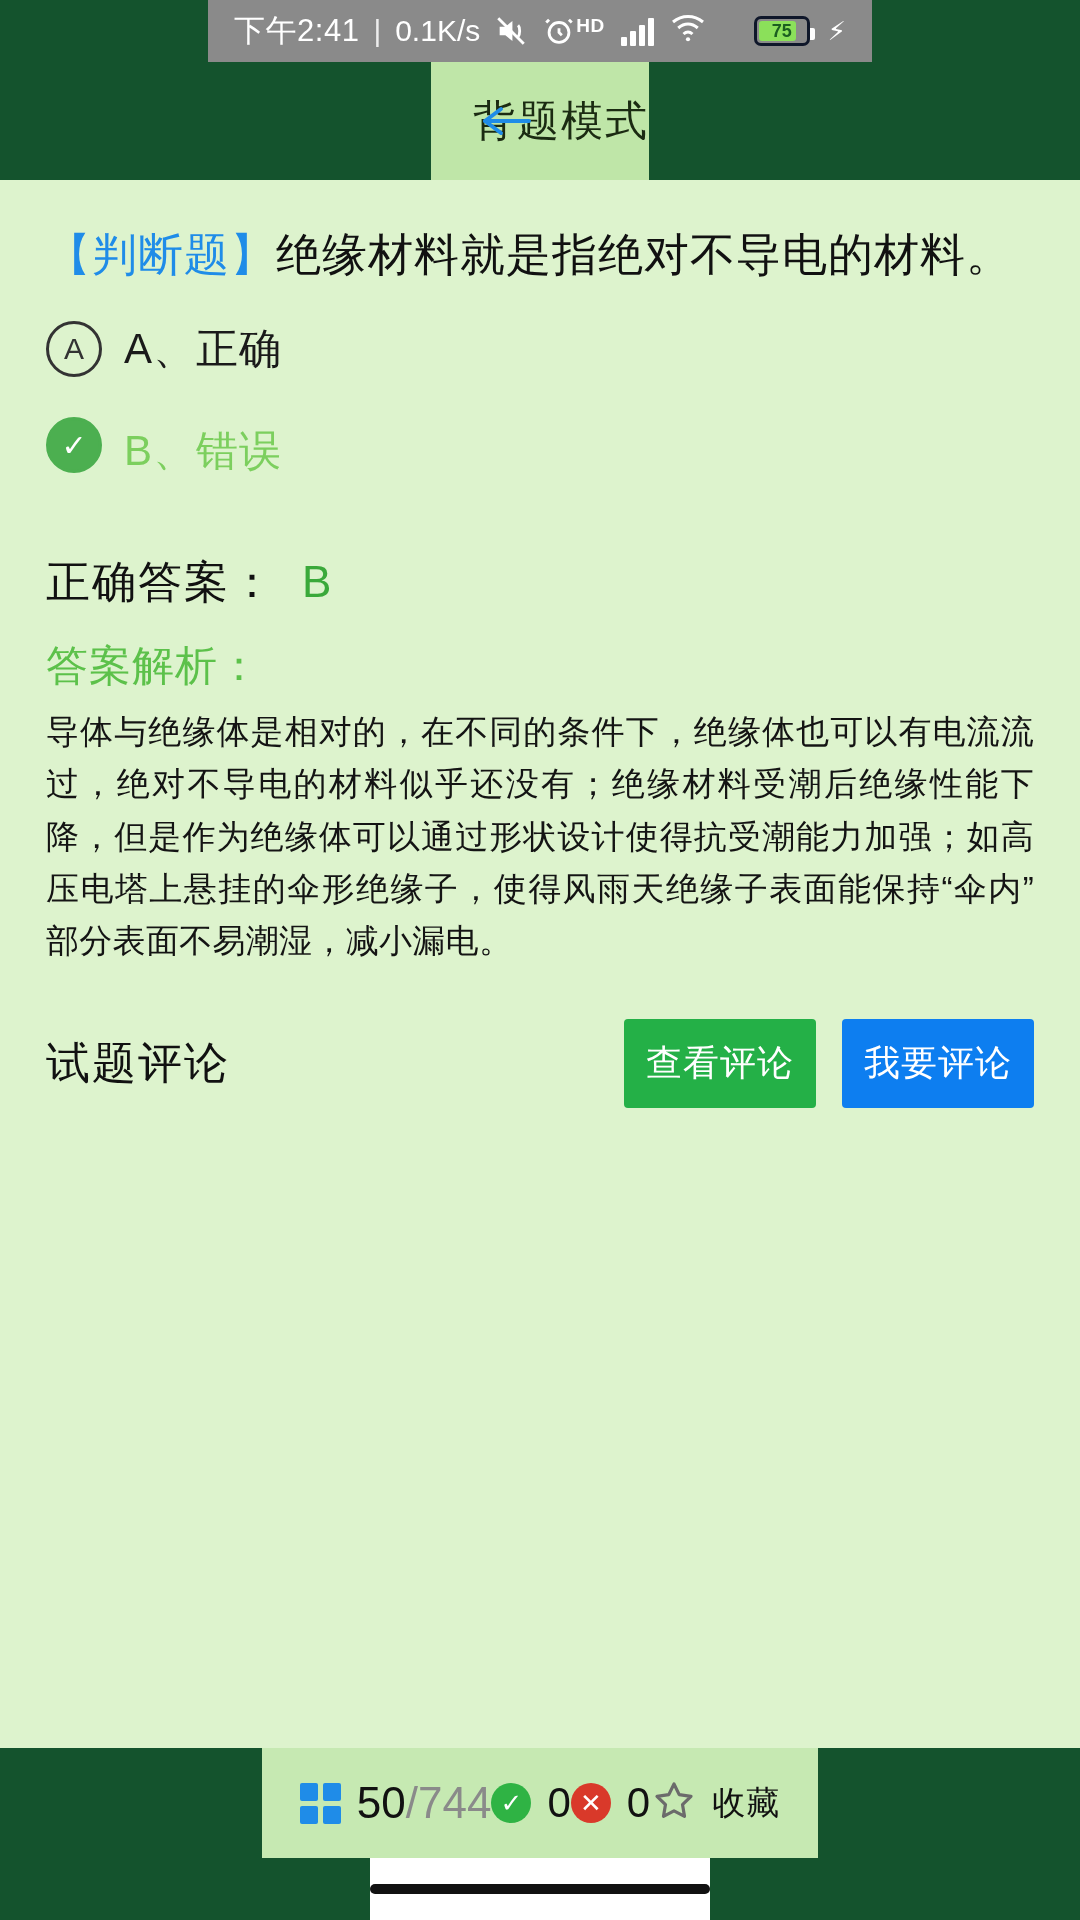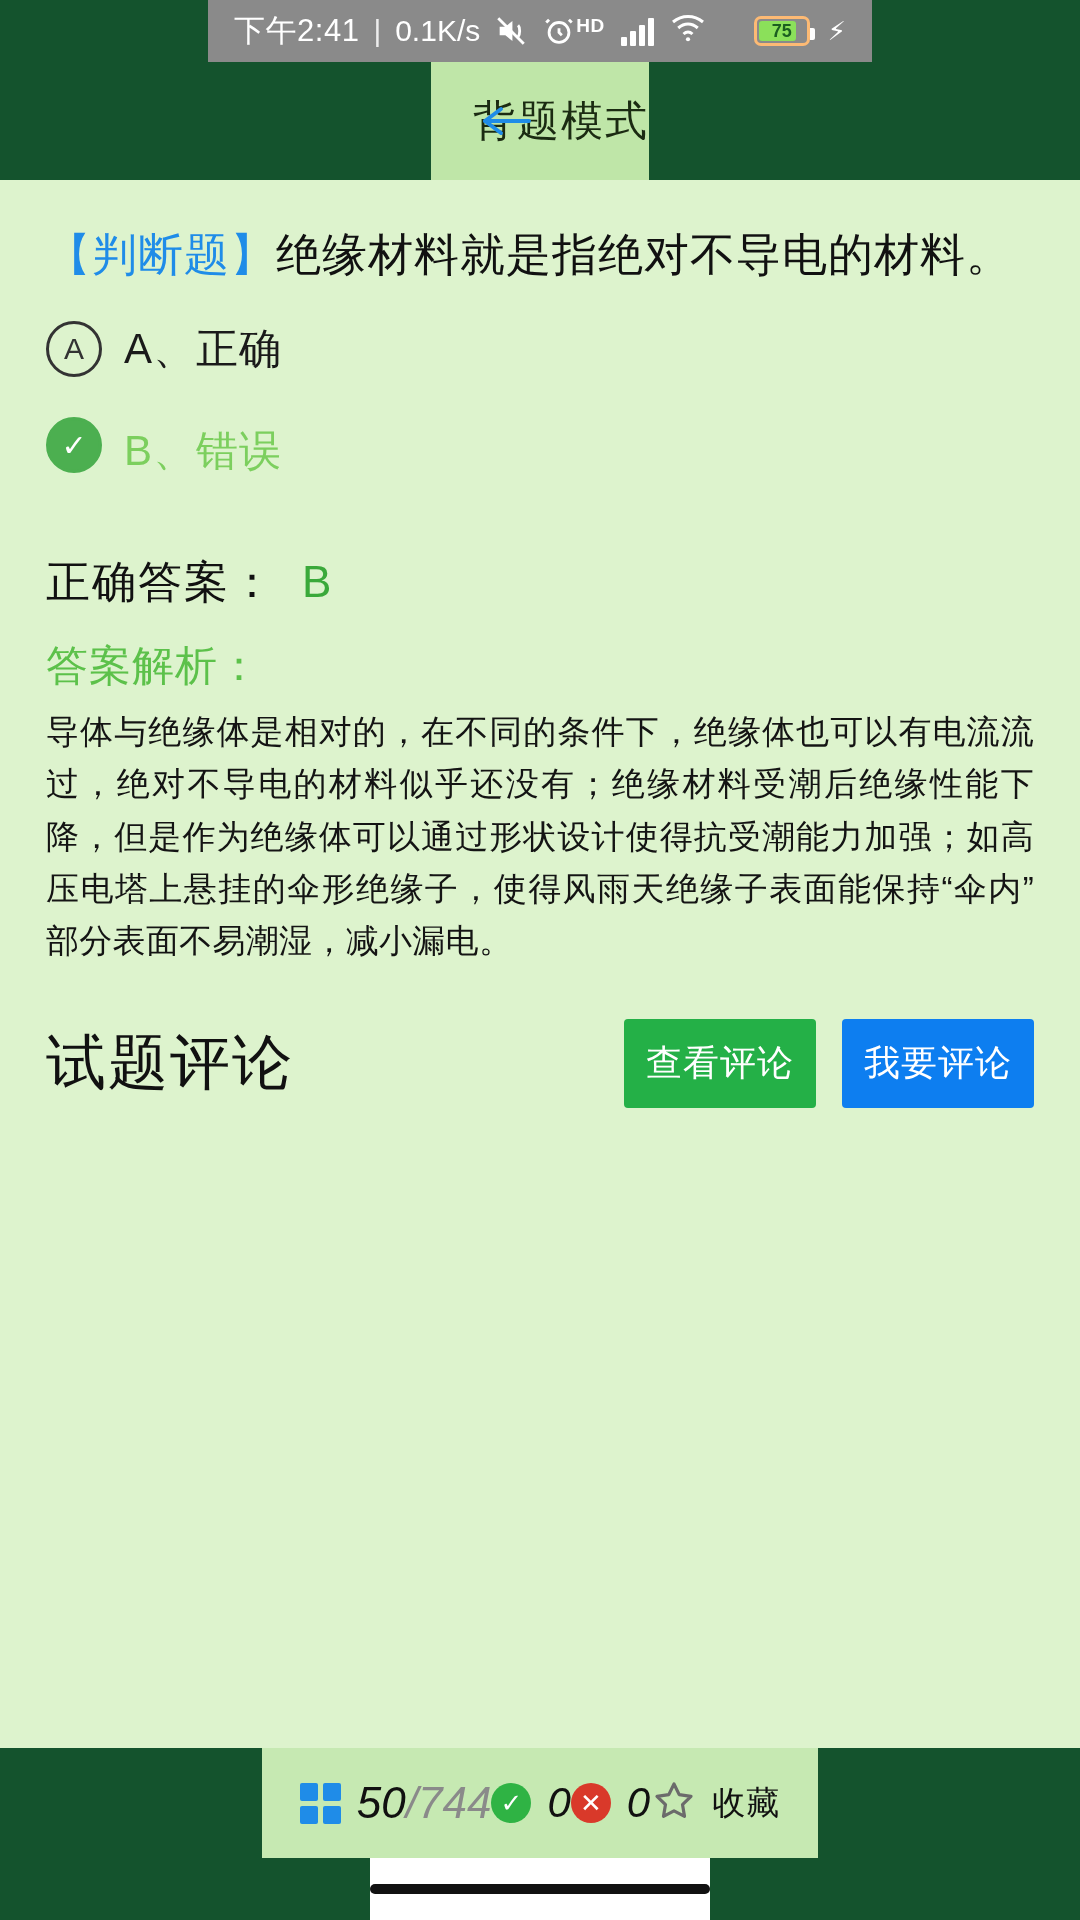--- a/index.html
+++ b/index.html
@@ -37,21 +37,21 @@
     font-size: 19px; font-weight: bold; letter-spacing: .5px;
     line-height: 1; padding-bottom: 12px;
   }
   .sig { display: flex; align-items: flex-end; gap: 3px; height: 30px; }
   .sig i { width: 6px; background: #fff; display: block; border-radius: 1px; }
   .sig i:nth-child(1) { height: 9px; }
   .sig i:nth-child(2) { height: 15px; }
   .sig i:nth-child(3) { height: 21px; }
   .sig i:nth-child(4) { height: 28px; }
   .battery {
-    width: 56px; height: 30px; border: 3px solid #fdba74; border-radius: 7px;
+    width: 56px; height: 30px; border: 3px solid #0f172a; border-radius: 7px;
     position: relative; display: flex; align-items: center; justify-content: center; margin-left: 32px;
   }
   .battery:after {
     content: ""; position: absolute; right: -8px; top: 9px;
     width: 5px; height: 12px; background: #fff; border-radius: 0 2px 2px 0;
   }
   .battery span {
     font-size: 18px; color: #1b5e20; font-weight: bold;
   }
   .battery .fill {
@@ -127,39 +127,39 @@
     margin-top: 12px;
     font-size: 33px; line-height: 1.58; color: #141414;
     text-align: justify;
     letter-spacing: 0.3px;
   }
 
   .comment-row {
     margin-top: 52px;
     display: flex; align-items: center;
   }
-  .comment-label { font-size: 60px; color: #111; letter-spacing: 2px; }
+  .comment-label { font-size: 44px; color: #111; letter-spacing: 2px; }
   .comment-btns { margin-left: auto; display: flex; gap: 26px; }
   .btn {
     border: none; color: #fff; font-size: 36px;
     padding: 20px 22px; border-radius: 4px;
     font-family: inherit; cursor: pointer; letter-spacing: 1px;
   }
   .btn-view { background: #24b047; }
   .btn-write { background: #0d7ef0; }
 
   
   .bottombar {
     height: 110px;
     background: #c6e9b2;
     display: flex; align-items: center;
     padding: 0 38px;
     flex: none;
   }
-  .bb-item { display: flex; align-items: center; gap: 16px; font-style: italic; }
+  .bb-item { display: flex; align-items: center; gap: 16px; }
   .bb-progress { font-size: 44px; color: #111; }
   .bb-progress .total { color: #8a8a8a; }
   .grid-icon { display: grid; grid-template-columns: 18px 18px; grid-gap: 5px; }
   .grid-icon i { width: 18px; height: 18px; background: #1f8ce8; display: block; border-radius: 2px; }
   .badge-circle {
     width: 40px; height: 40px; border-radius: 50%;
     display: flex; align-items: center; justify-content: center;
     color: #fff; font-size: 26px;
   }
   .badge-right { background: #2fb344; }

